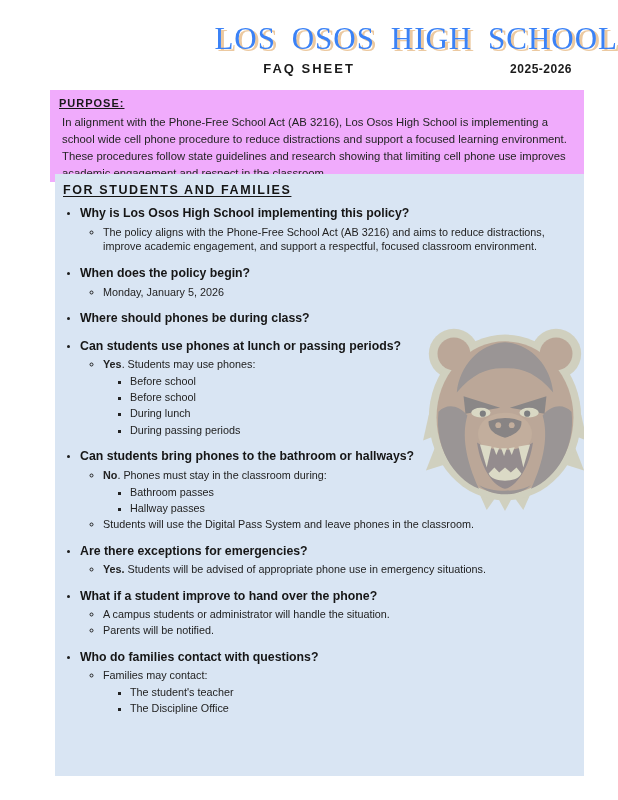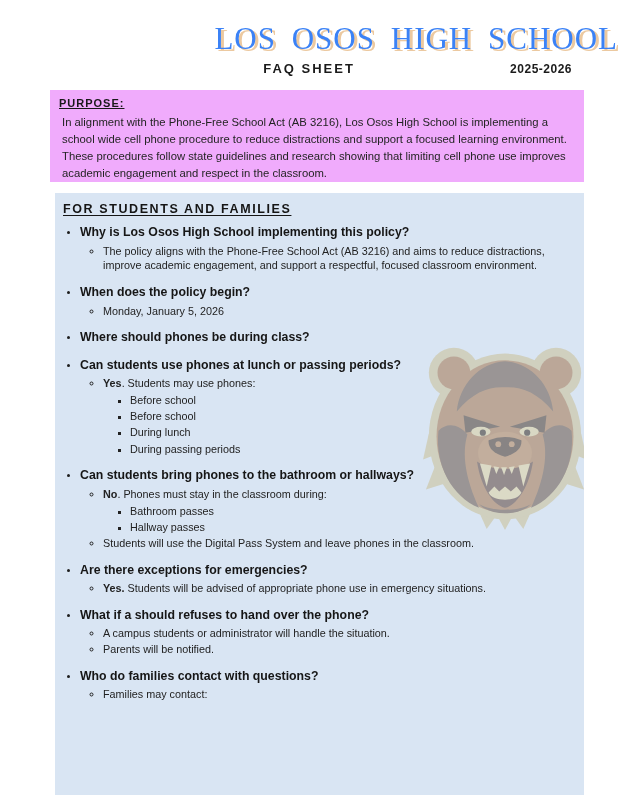--- a/index.html
+++ b/index.html
@@ -57,21 +57,21 @@
     margin-bottom: 5px;
   }
   .purpose-body {
     font-size: 11.3px; line-height: 1.5;
     color: #242424;
     padding-left: 3px;
   }
 
   
   .faqbox {
-    position: absolute; left: 55px; top: 193px;
+    position: absolute; left: 55px; top: 174px;
     width: 529px; height: 602px;
     background: #d9e5f3;
     padding: 6px 10px 8px 8px;
     overflow: hidden;
   }
   .faq-content { position: relative; z-index: 1; }
   .faq-heading {
     display: inline-block;
     font-size: 12.5px; font-weight: bold; letter-spacing: 1.6px;
     text-decoration: underline;
@@ -219,31 +219,36 @@
         </li>
 
         <li>
           <div class="qt">Are there exceptions for emergencies?</div>
           <ul class="l2">
             <li><span class="b">Yes.</span><span> Students will be advised of appropriate phone use in emergency situations.</span></li>
           </ul>
         </li>
 
         <li>
-          <div class="qt">What if a should refuses to hand over the phone?</div>
+          <div class="qt">What if a student improve to hand over the phone?</div>
           <ul class="l2">
             <li><span class="b"></span><span>A campus students or administrator will handle the situation.</span></li>
             <li><span class="b"></span><span>Parents will be notified.</span></li>
           </ul>
         </li>
 
         <li>
           <div class="qt">Who do families contact with questions?</div>
           <ul class="l2">
             <li><span class="b"></span><span>Families may contact:</span>
+              <ul class="l3">
+                <li>The student's teacher</li>
+                <li>The Discipline Office</li>
+
+              </ul>
             </li>
           </ul>
         </li>
 
       </ul>
     </div>
   </div>
 
 </div>
 

